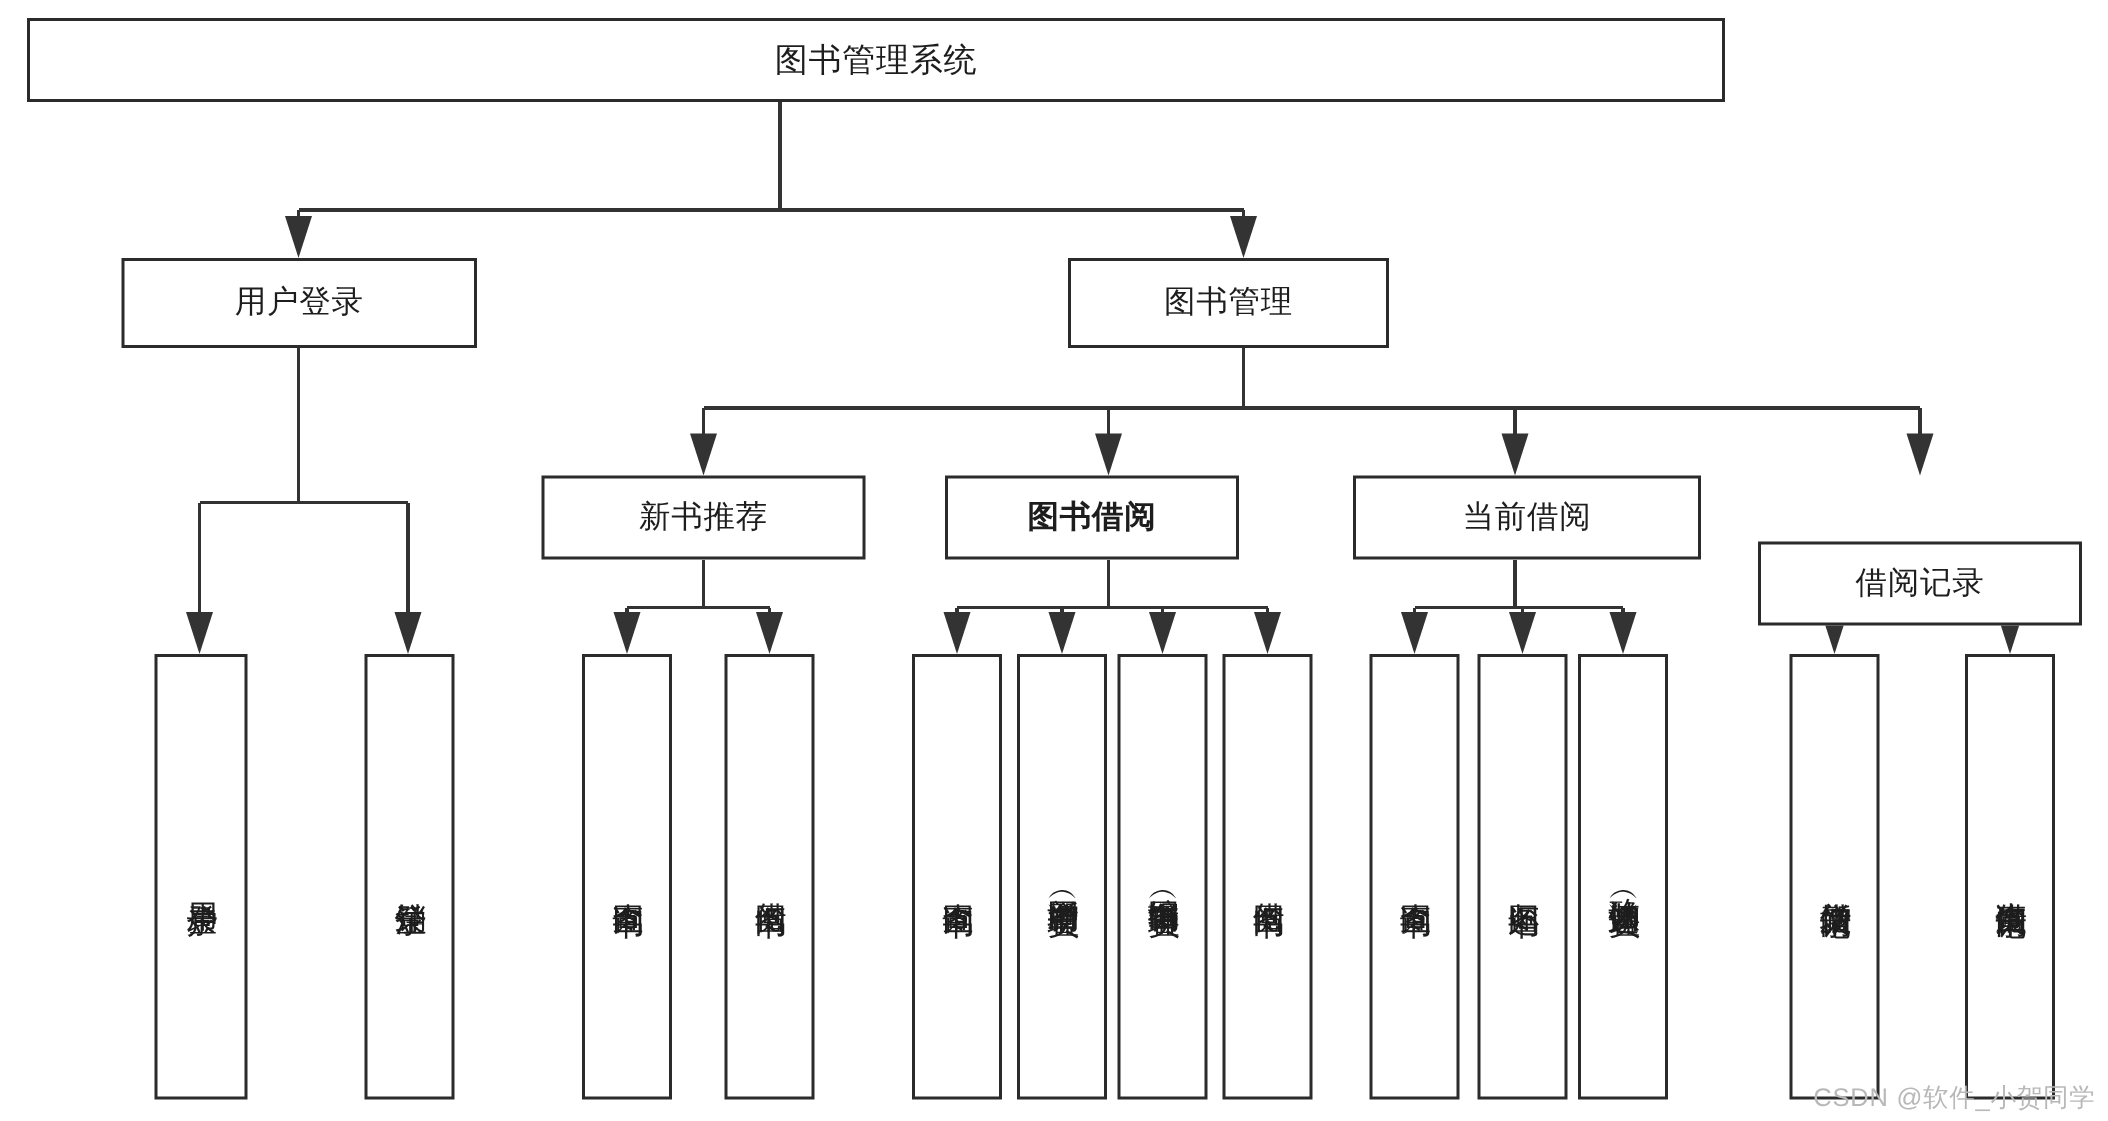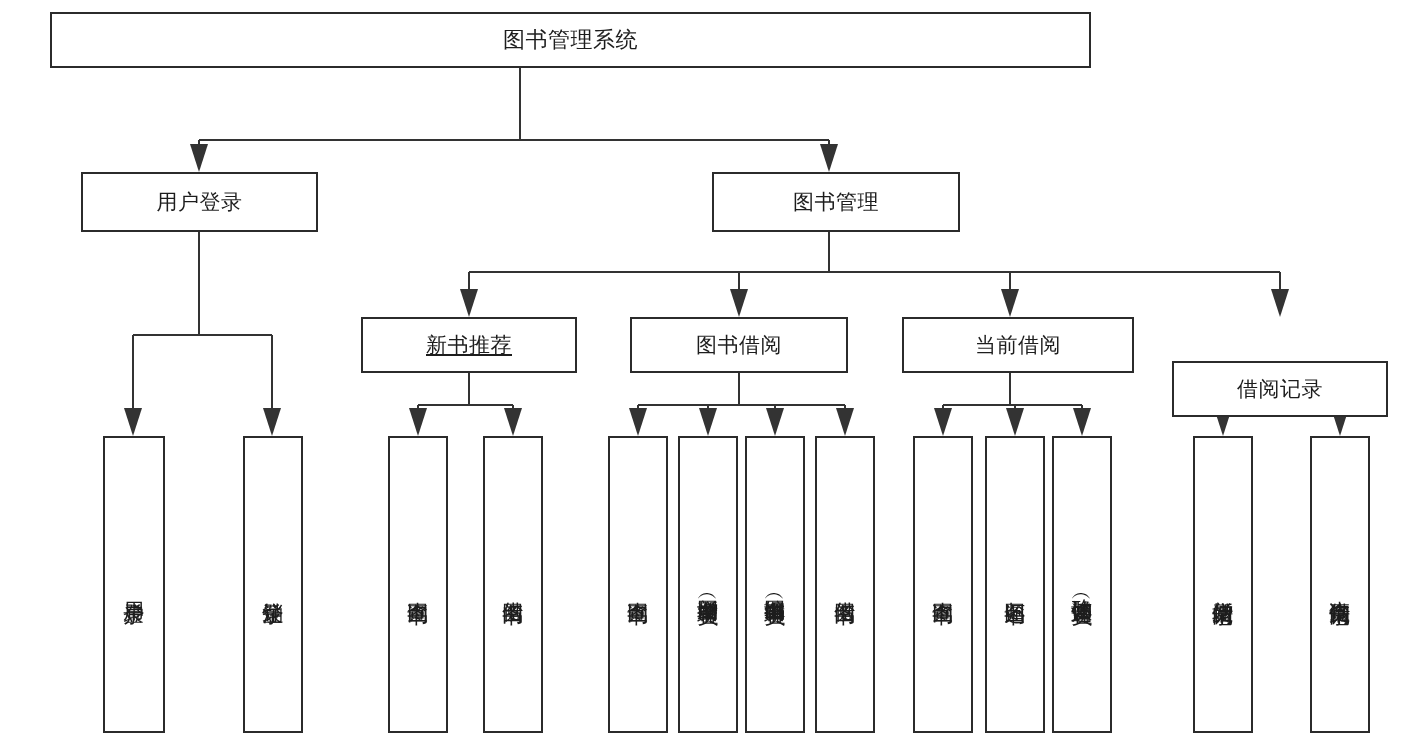--- a/index.html
+++ b/index.html
@@ -115,33 +115,33 @@
       <line x1="1082" y1="405" x2="1082" y2="410" stroke="#333333" stroke-width="2.5" shape-rendering="crispEdges"></line>
       <path d="M 1073 408 L 1091 408 L 1082 436 Z" fill="#333333"></path>
       <line x1="1280" y1="373" x2="1280" y2="405" stroke="#333333" stroke-width="2.5" shape-rendering="crispEdges"></line>
       <line x1="1223" y1="405" x2="1340" y2="405" stroke="#333333" stroke-width="2.5" shape-rendering="crispEdges"></line>
       <line x1="1223" y1="405" x2="1223" y2="410" stroke="#333333" stroke-width="2.5" shape-rendering="crispEdges"></line>
       <path d="M 1214 408 L 1232 408 L 1223 436 Z" fill="#333333"></path>
       <line x1="1340" y1="405" x2="1340" y2="410" stroke="#333333" stroke-width="2.5" shape-rendering="crispEdges"></line>
       <path d="M 1331 408 L 1349 408 L 1340 436 Z" fill="#333333"></path>
     </svg>
   <div id="node-layer">
-      <div class="node-box node-root" style="left: 18px; top: 12px; width: 1041px; height: 56px; margin-left: 32px;">
+      <div class="node-box node-root" style="left: 18px; top: 12px; width: 1132px; height: 56px;">
         <span class="node-label-h">图书管理系统</span>
       </div>
       <div class="node-box" style="left: 81px; top: 172px; width: 237px; height: 60px;">
         <span class="node-label-h">用户登录</span>
       </div>
-      <div class="node-box" style="left: 712px; top: 172px; width: 248px; height: 60px;">
+      <div class="node-box" style="left: 712px; top: 172px; width: 214px; height: 60px;">
         <span class="node-label-h">图书管理</span>
       </div>
-      <div class="node-box" style="left: 361px; top: 317px; width: 216px; height: 56px; text-decoration: underline;">
+      <div class="node-box" style="left: 361px; top: 317px; width: 216px; height: 56px;">
         <span class="node-label-h">新书推荐</span>
       </div>
-      <div class="node-box" style="left: 630px; top: 317px; width: 218px; height: 56px;">
+      <div class="node-box" style="left: 630px; top: 317px; width: 196px; height: 56px; font-weight: bold;">
         <span class="node-label-h">图书借阅</span>
       </div>
       <div class="node-box" style="left: 902px; top: 317px; width: 232px; height: 56px;">
         <span class="node-label-h">当前借阅</span>
       </div>
       <div class="node-box" style="left: 1172px; top: 317px; width: 216px; height: 56px; margin-top: 44px;">
         <span class="node-label-h">借阅记录</span>
       </div>
       <div class="node-box" style="left: 103px; top: 436px; width: 62px; height: 297px;">
         <span class="node-label-v">用户登录</span>
@@ -176,13 +176,14 @@
       <div class="node-box" style="left: 1052px; top: 436px; width: 60px; height: 297px;">
         <span class="node-label-v">确认归还（管理员）</span>
       </div>
       <div class="node-box" style="left: 1193px; top: 436px; width: 60px; height: 297px;">
         <span class="node-label-v">新增借阅记录</span>
       </div>
       <div class="node-box" style="left: 1310px; top: 436px; width: 60px; height: 297px;">
         <span class="node-label-v">查询借阅记录</span>
       </div>
     </div>
+  <div class="watermark">CSDN @软件_小贺同学</div>
 </div>
 
 </body></html>

